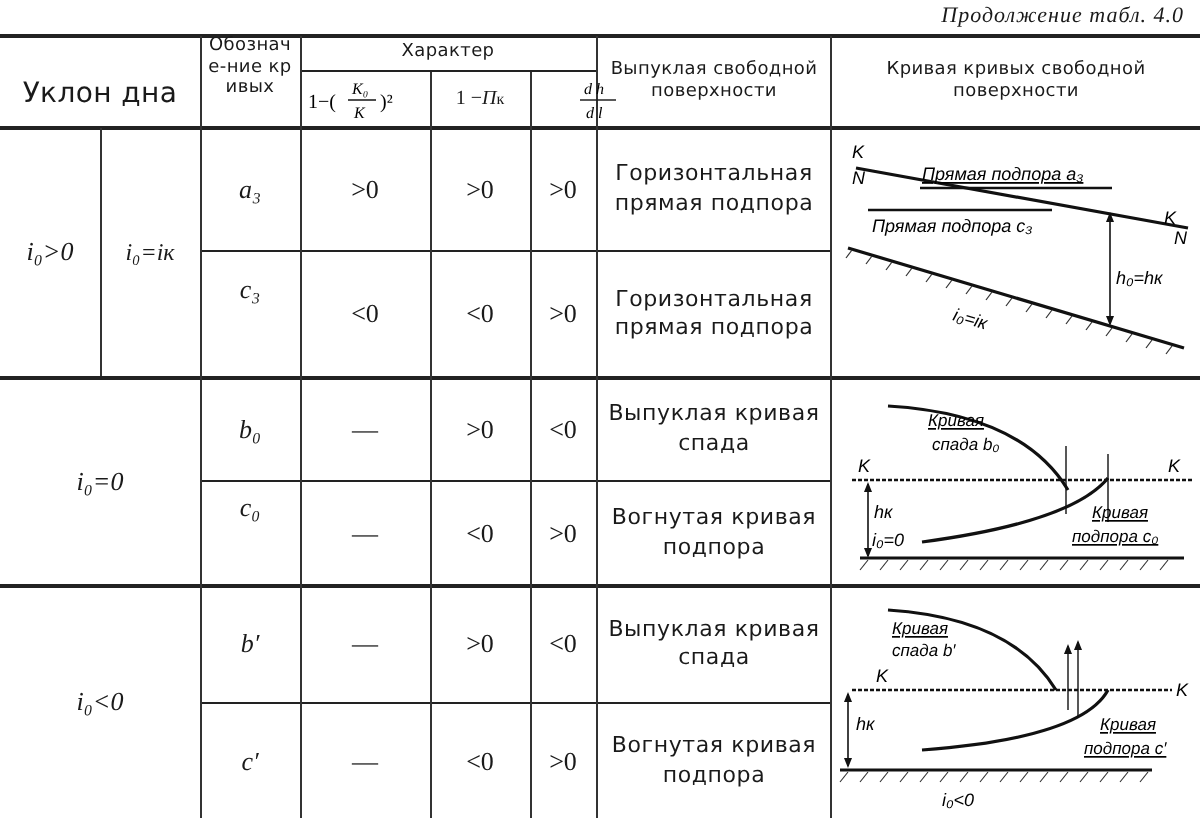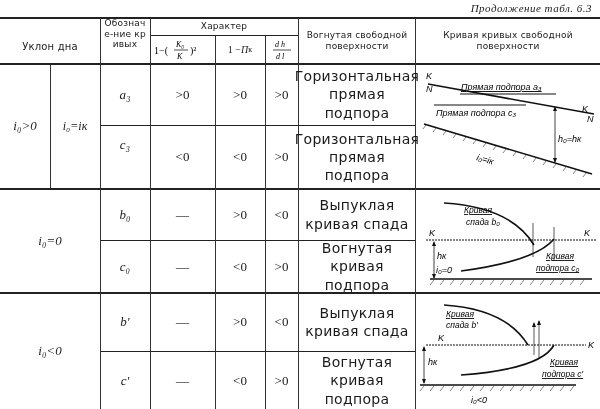--- a/index.html
+++ b/index.html
@@ -5,69 +5,69 @@
   html, body { margin:0; padding:0; background:#fff; }
   body { width:600px; height:409px; position:relative; overflow:hidden; color:#1a1a1a; font-family:"DejaVu Serif","Liberation Serif",serif; }
   .caption { position:absolute; right:8px; top:2px; font-style:italic; font-size:11px; letter-spacing:0.5px; font-family:"Liberation Serif",serif; }
   .hline { position:absolute; background:#222; height:2px; }
   .vline { position:absolute; background:#333; width:1px; }
   .thin { height:1px; }
   .cell { position:absolute; display:flex; align-items:center; justify-content:center; text-align:center; font-size:11px; line-height:1.2; }
   .hdr { font-size:9px; font-family:"DejaVu Sans","Liberation Sans",sans-serif; letter-spacing:0.2px; }
   .math { font-style:italic; font-family:"Liberation Serif",serif; font-size:13px; }
   .val { font-size:13px; font-family:"Liberation Serif",serif; }
-  .desc { font-size:14px; font-family:"DejaVu Sans","Liberation Sans",sans-serif; letter-spacing:0.3px; line-height:1.3; }
+  .desc { font-size:11px; font-family:"DejaVu Sans","Liberation Sans",sans-serif; letter-spacing:0.3px; line-height:1.3; }
   sub { font-size:8px; }
   svg text { font-family:"Liberation Sans",sans-serif; font-style:italic; }
 </style>
 </head>
 <body>
 
-<div class="caption">Продолжение табл. 6.3</div>
+<div class="caption">Продолжение табл. 4.0</div>
 
 <div class="hline" style="left:0;top:17px;width:600px;"></div>
 <div class="hline thin" style="left:150px;top:35px;width:148px;"></div>
 <div class="hline" style="left:0;top:63px;width:600px;"></div>
 <div class="hline thin" style="left:100px;top:125px;width:315px;"></div>
 <div class="hline" style="left:0;top:188px;width:600px;"></div>
 <div class="hline thin" style="left:100px;top:240px;width:315px;"></div>
 <div class="hline" style="left:0;top:292px;width:600px;"></div>
 <div class="hline thin" style="left:100px;top:351px;width:315px;"></div>
 
 <div class="vline" style="left:50px;top:64px;height:124px;"></div>
 <div class="vline" style="left:100px;top:18px;height:391px;"></div>
 <div class="vline" style="left:150px;top:18px;height:391px;"></div>
 <div class="vline" style="left:215px;top:36px;height:373px;"></div>
 <div class="vline" style="left:265px;top:36px;height:373px;"></div>
 <div class="vline" style="left:298px;top:18px;height:391px;"></div>
 <div class="vline" style="left:415px;top:18px;height:391px;"></div>
 
-<div class="cell hdr" style="left:0;top:18px;width:100px;height:58px;font-size:10px;">Уклон дна</div>
+<div class="cell hdr" style="left:0;top:18px;width:100px;height:58px;font-size:14px;">Уклон дна</div>
 <div class="cell hdr" style="left:100px;top:18px;width:50px;height:32px;flex-direction:column;font-size:9px;">
   <span style="display:block;width:46px;word-break:break-all;">Обозначе-ние кривых</span>
 </div>
 <div class="cell hdr" style="left:150px;top:18px;width:148px;height:17px;">Характер</div>
 <div class="cell" style="left:150px;top:36px;width:65px;height:27px;">
   <svg width="62" height="26" viewBox="0 0 62 26">
     <text x="2" y="17" font-size="10" style="font-style:normal;font-family:'Liberation Serif',serif;">1−(</text>
     <text x="24" y="10" font-size="8" style="font-family:'Liberation Serif',serif;">K₀</text>
     <line x1="22" y1="13" x2="36" y2="13" stroke="#222" stroke-width="0.8"></line>
     <text x="25" y="22" font-size="8" style="font-family:'Liberation Serif',serif;">K</text>
     <text x="38" y="17" font-size="10" style="font-style:normal;font-family:'Liberation Serif',serif;">)²</text>
   </svg>
 </div>
 <div class="cell" style="left:215px;top:36px;width:50px;height:27px;font-family:'Liberation Serif',serif;font-size:10px;">1 − <i>Π</i><sub>к</sub></div>
-<div class="cell" style="left:265px;top:36px;width:33px;height:27px;">
+<div class="cell" style="left:282px;top:36px;width:33px;height:27px;">
   <svg width="24" height="26" viewBox="0 0 24 26">
     <text x="5" y="10" font-size="8" style="font-family:'Liberation Serif',serif;">d h</text>
     <line x1="3" y1="13" x2="21" y2="13" stroke="#222" stroke-width="0.8"></line>
     <text x="6" y="22" font-size="8" style="font-family:'Liberation Serif',serif;">d l</text>
   </svg>
 </div>
-<div class="cell hdr" style="left:300px;top:18px;width:114px;height:45px;">Вогнутая свободной поверхности</div>
+<div class="cell hdr" style="left:300px;top:18px;width:114px;height:45px;">Выпуклая свободной поверхности</div>
 <div class="cell hdr" style="left:416px;top:18px;width:184px;height:45px;">Кривая кривых свободной поверхности</div>
 
 <div class="cell math" style="left:0;top:64px;width:50px;height:124px;">i₀&gt;0</div>
 <div class="cell math" style="left:50px;top:64px;width:50px;height:124px;font-size:12px;">i₀=iк</div>
 
 <div class="cell math" style="left:100px;top:64px;width:50px;height:61px;">a₃</div>
 <div class="cell val" style="left:150px;top:64px;width:65px;height:61px;">&gt;0</div>
 <div class="cell val" style="left:215px;top:64px;width:50px;height:61px;">&gt;0</div>
 <div class="cell val" style="left:265px;top:64px;width:33px;height:61px;">&gt;0</div>
 <div class="cell desc" style="left:300px;top:64px;width:114px;height:61px;">Горизонтальная прямая подпора</div>
@@ -116,21 +116,21 @@
 </svg>
 
 <div class="cell math" style="left:0;top:189px;width:100px;height:103px;">i₀=0</div>
 
 <div class="cell math" style="left:100px;top:189px;width:50px;height:51px;">b₀</div>
 <div class="cell val" style="left:150px;top:189px;width:65px;height:51px;">—</div>
 <div class="cell val" style="left:215px;top:189px;width:50px;height:51px;">&gt;0</div>
 <div class="cell val" style="left:265px;top:189px;width:33px;height:51px;">&lt;0</div>
 <div class="cell desc" style="left:300px;top:189px;width:114px;height:51px;">Выпуклая кривая спада</div>
 
-<div class="cell math" style="left:100px;top:241px;width:50px;height:51px;">c₀</div>
+<div class="cell math" style="left:100px;top:228px;width:50px;height:51px;">c₀</div>
 <div class="cell val" style="left:150px;top:241px;width:65px;height:51px;">—</div>
 <div class="cell val" style="left:215px;top:241px;width:50px;height:51px;">&lt;0</div>
 <div class="cell val" style="left:265px;top:241px;width:33px;height:51px;">&gt;0</div>
 <div class="cell desc" style="left:300px;top:241px;width:114px;height:51px;">Вогнутая кривая подпора</div>
 
 <svg style="position:absolute;left:416px;top:189px;" width="184" height="103" viewBox="0 0 184 103">
   <path d="M28 14 Q95 18 118 56" fill="none" stroke="#111" stroke-width="1.6"></path>
   <path d="M45 82 Q120 72 138 50" fill="none" stroke="#111" stroke-width="1.6"></path>
   <line x1="10" y1="51" x2="180" y2="51" stroke="#111" stroke-width="1.2" stroke-dasharray="2,1"></line>
   <text x="13" y="47" font-size="9">K</text>

